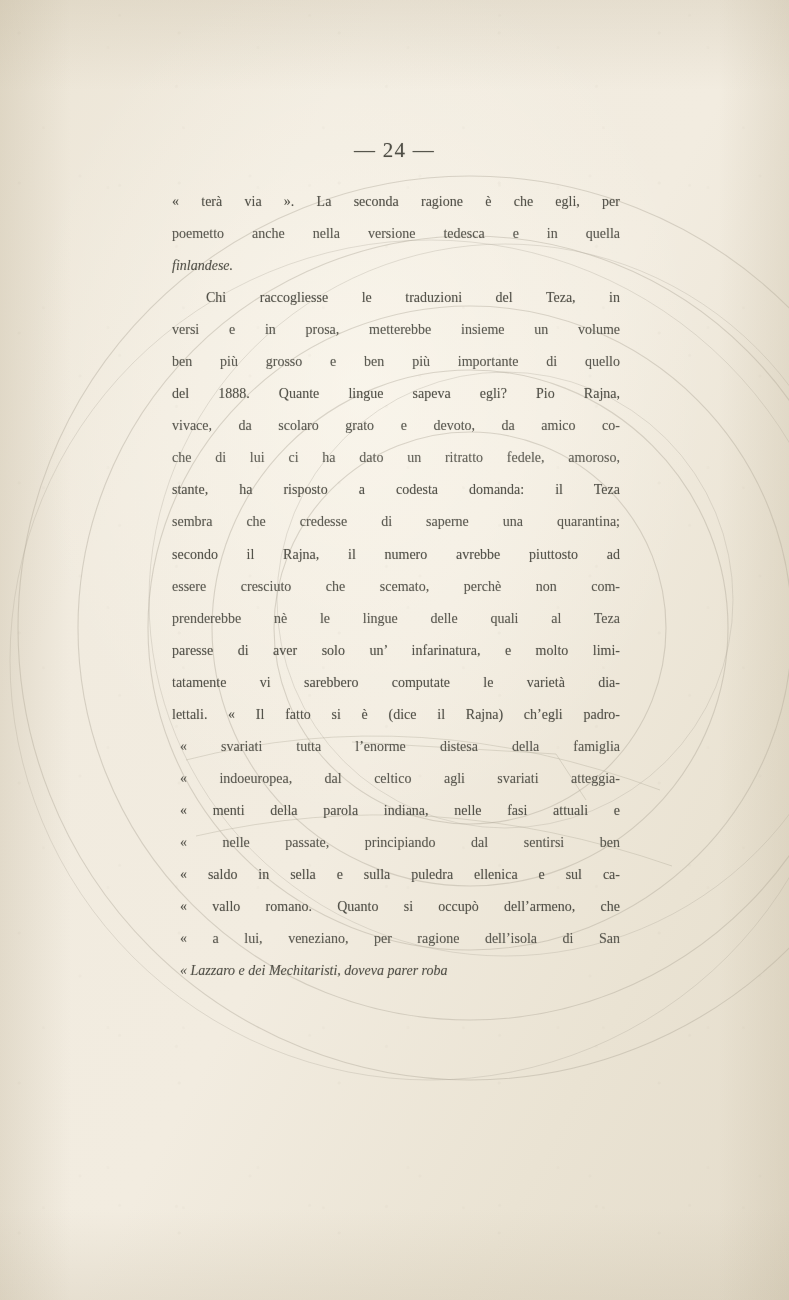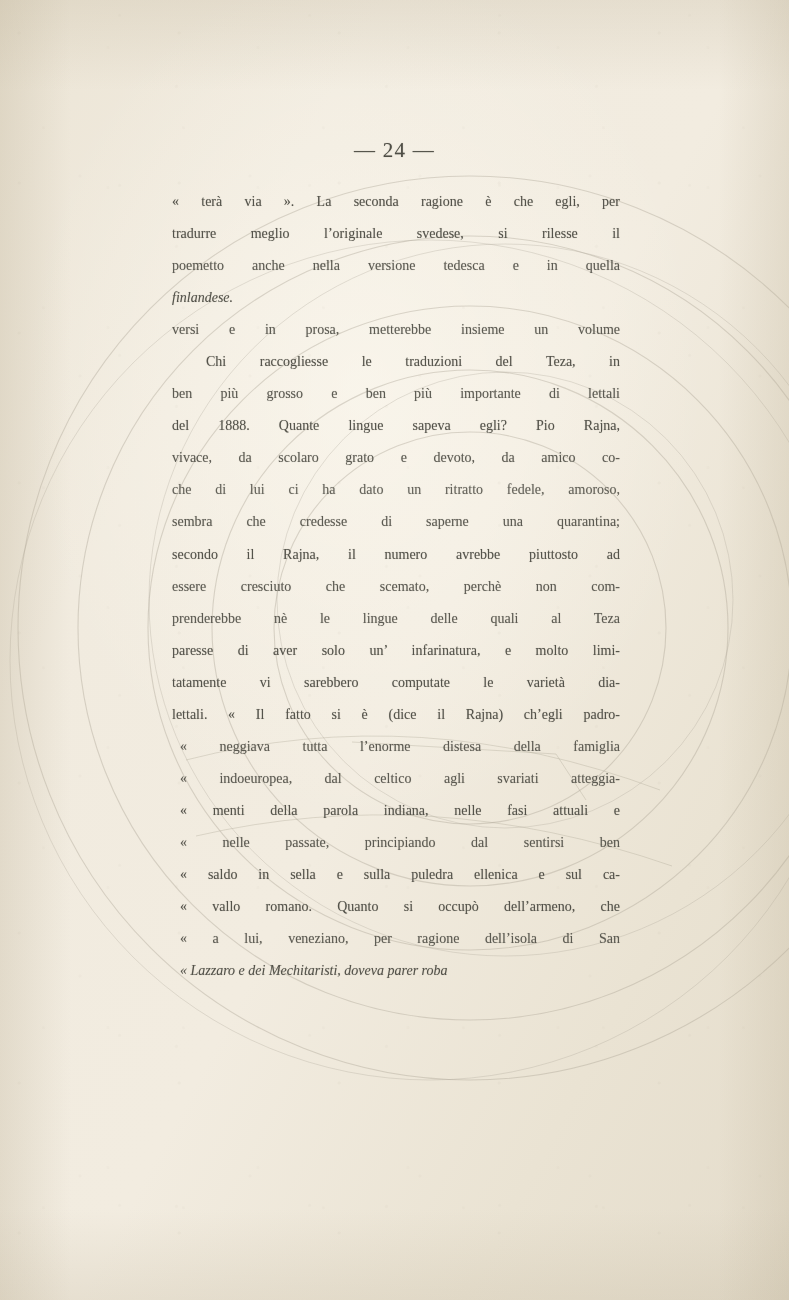--- a/index.html
+++ b/index.html
@@ -150,47 +150,47 @@
   <div class="vignette"></div>
 
   <div class="content">
 
     <div class="folio">— 24 —</div>
 
     <div class="textblock">
       <div class="ln f1">
           <span class="j">« terà via ». La seconda ragione è che egli, per</span>
         </div>
-      <div class="ln f1">
-          <span class="j">tradurre meglio l’originale svedese, si rilesse il</span>
-        </div>
       <div class="ln f2">
           <span class="j">poemetto anche nella versione tedesca e in quella</span>
         </div>
       <div class="ln last f1">
           <span class="j">finlandese.</span>
         </div>
-      <div class="ln f2">
-          <span class="j">versi e in prosa, metterebbe insieme un volume</span>
-        </div>
       <div class="ln pi f1">
           <span class="j">Chi raccogliesse le traduzioni del Teza, in</span>
         </div>
       <div class="ln f2">
-          <span class="j">ben più grosso e ben più importante di lettali</span>
+          <span class="j">versi e in prosa, metterebbe insieme un volume</span>
+        </div>
+      <div class="ln f2">
+          <span class="j">ben più grosso e ben più importante di quello</span>
         </div>
       <div class="ln f1">
           <span class="j">del 1888. Quante lingue sapeva egli? Pio Rajna,</span>
         </div>
       <div class="ln f2">
           <span class="j">vivace, da scolaro grato e devoto, da amico co-</span>
         </div>
       <div class="ln f3">
           <span class="j">che di lui ci ha dato un ritratto fedele, amoroso,</span>
         </div>
+      <div class="ln f1">
+          <span class="j">stante, ha risposto a codesta domanda: il Teza</span>
+        </div>
       <div class="ln f2">
           <span class="j">sembra che credesse di saperne una quarantina;</span>
         </div>
       <div class="ln f1">
           <span class="j">secondo il Rajna, il numero avrebbe piuttosto ad</span>
         </div>
       <div class="ln f2">
           <span class="j">essere cresciuto che scemato, perchè non com-</span>
         </div>
       <div class="ln f2">
@@ -199,21 +199,21 @@
       <div class="ln f1">
           <span class="j">paresse di aver solo un’ infarinatura, e molto limi-</span>
         </div>
       <div class="ln f1">
           <span class="j">tatamente vi sarebbero computate le varietà dia-</span>
         </div>
       <div class="ln f1">
           <span class="j">lettali. « Il fatto si è (dice il Rajna) ch’egli padro-</span>
         </div>
       <div class="ln quote f2">
-          <span class="j">« neggiava tutta l’enorme distesa della famiglia</span>
+          <span class="j">« svariati tutta l’enorme distesa della famiglia</span>
         </div>
       <div class="ln quote f2">
           <span class="j">« indoeuropea, dal celtico agli svariati atteggia-</span>
         </div>
       <div class="ln quote f1">
           <span class="j">« menti della parola indiana, nelle fasi attuali e</span>
         </div>
       <div class="ln quote f2">
           <span class="j">« nelle passate, principiando dal sentirsi ben</span>
         </div>

